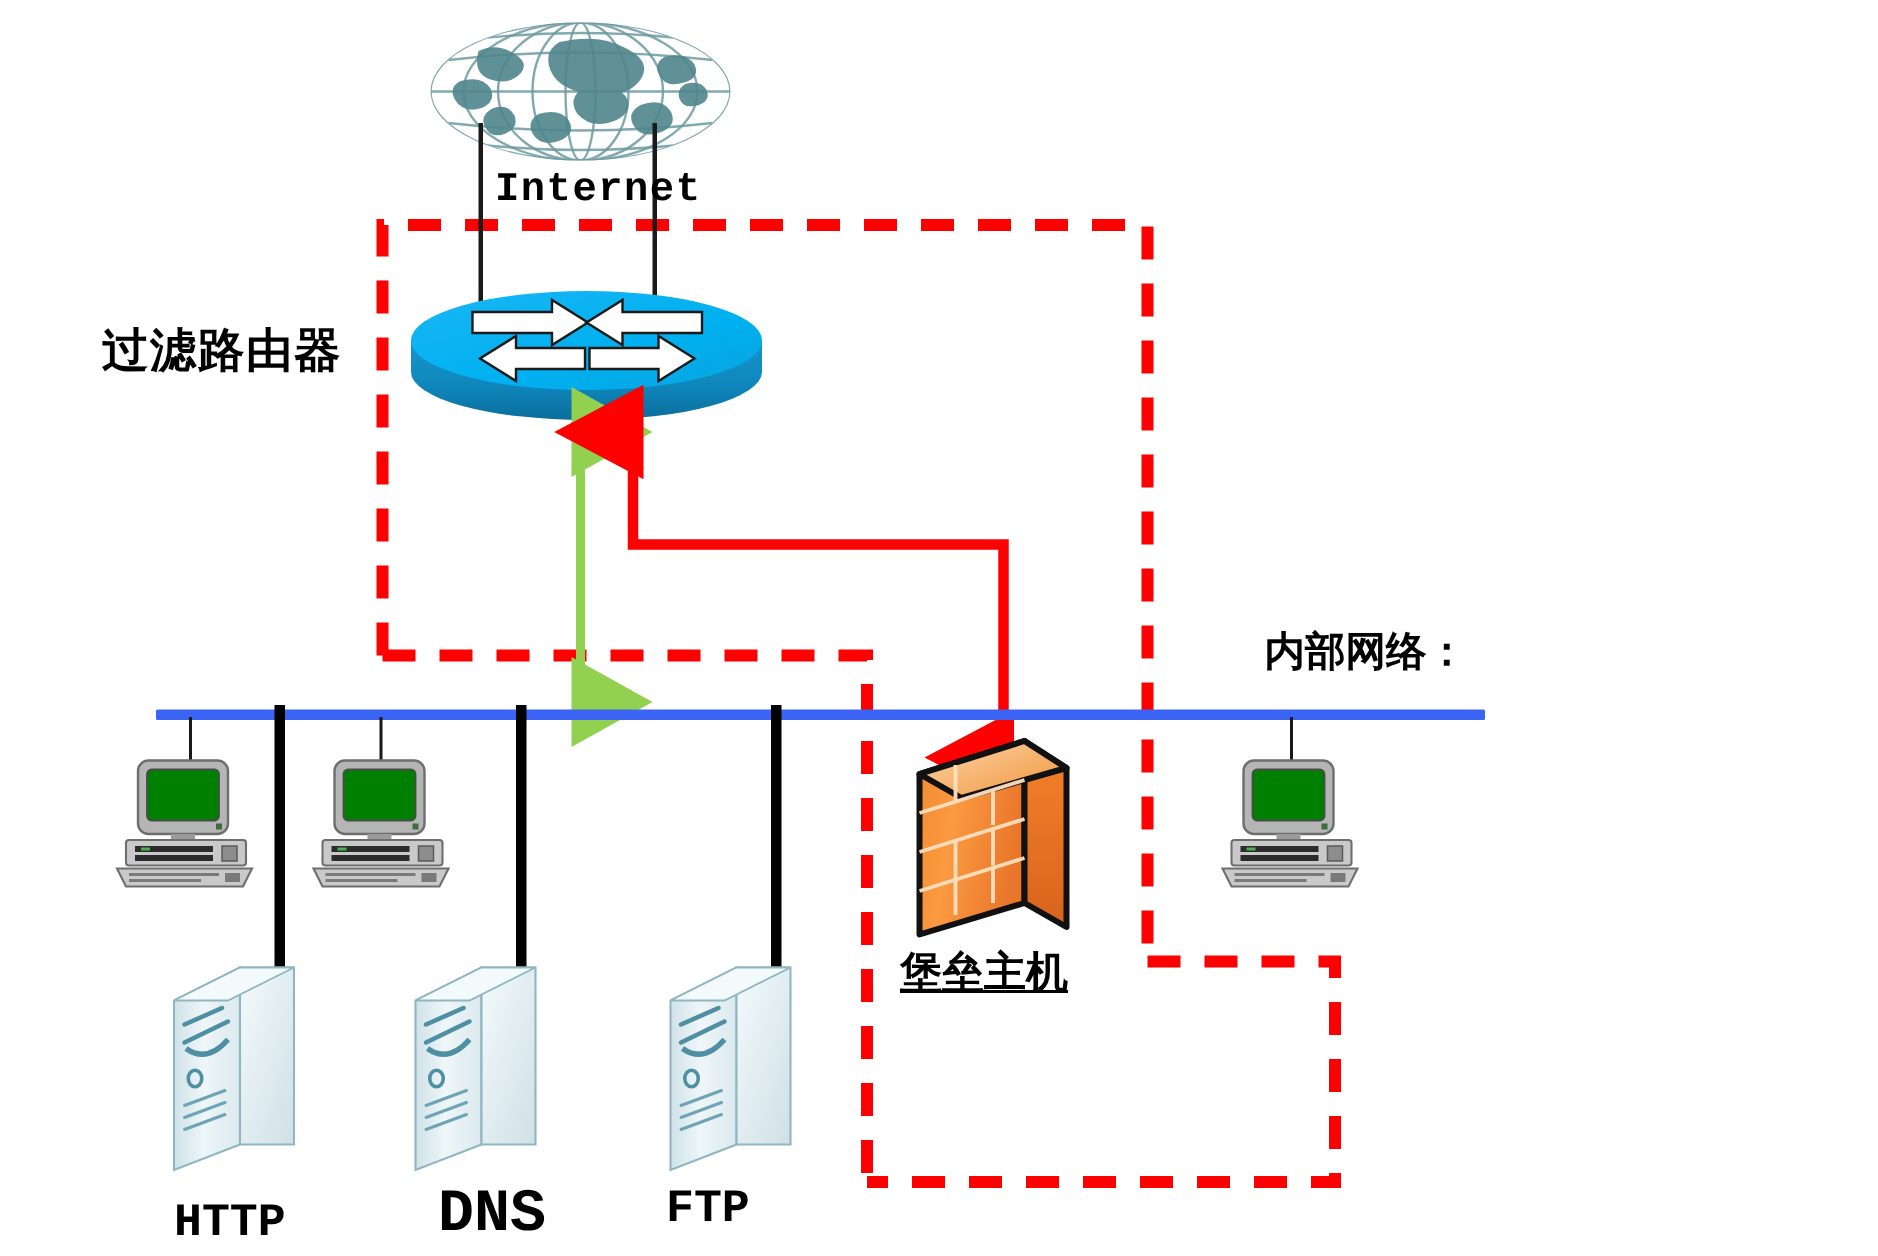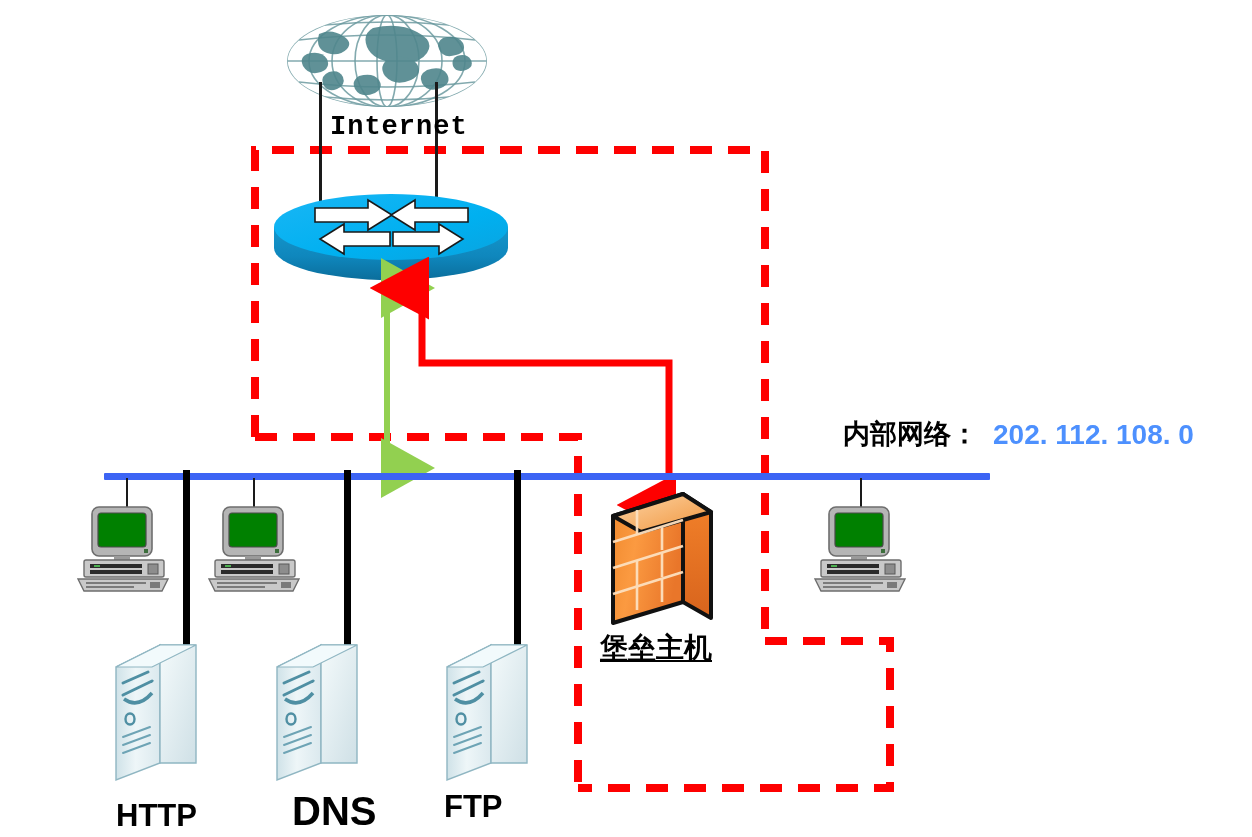--- a/index.html
+++ b/index.html
@@ -21,21 +21,21 @@
 
   
   .label-cn {
     font-family: "Liberation Sans", sans-serif;
     font-weight: bold;
     color: #000000;
     white-space: nowrap;
     line-height: 1;
   }
   .label-lat {
-    font-family: Liberation Sans, sans-serif;
+    font-family: Liberation Mono, monospace;
     font-weight: bold;
     color: #000000;
     white-space: nowrap;
     line-height: 1;
   }
   .label-ip {
     font-family: "Liberation Sans", sans-serif;
     font-weight: bold;
     color: #4d90fe;
     white-space: nowrap;
@@ -171,20 +171,21 @@
 
         <path d="M 196,26 L 143,26 L 143,18 L 119,33 L 143,48 L 143,40 L 196,40 Z"></path>
 
         <path d="M 118,50 L 72,50 L 72,42 L 48,57 L 72,72 L 72,64 L 118,64 Z"></path>
 
         <path d="M 121,50 L 167,50 L 167,42 L 191,57 L 167,72 L 167,64 L 121,64 Z"></path>
       </g>
     </svg>
   </div>
 
+  <span class="abs label-cn" id="lbl-router">过滤路由器</span>
 
 
   <svg class="abs" style="left:0;top:0;width:1252px;height:837px;pointer-events:none;">
     <defs>
       <marker id="grnUp" markerWidth="10" markerHeight="10" refX="5" refY="8" orient="auto" markerUnits="strokeWidth">
         <path d="M 5,0 L 10,9 L 0,9 Z" fill="#92d050"></path>
       </marker>
       <marker id="grnDown" markerWidth="10" markerHeight="10" refX="5" refY="8" orient="auto" markerUnits="strokeWidth">
         <path d="M 5,0 L 10,9 L 0,9 Z" fill="#92d050"></path>
       </marker>
@@ -194,21 +195,20 @@
     </defs>
 
     <line x1="387" y1="288" x2="387" y2="468" stroke="#92d050" stroke-width="6" marker-start="url(#grnUp)" marker-end="url(#grnDown)"></line>
 
     <path d="M 669,505 L 669,363 L 422,363 L 422,288" fill="none" stroke="#fe0000" stroke-width="7" stroke-linejoin="miter" stroke-linecap="butt" marker-start="url(#redArrow)" marker-end="url(#redArrow)"></path>
   </svg>
 
   <div class="abs" id="bus"></div>
 
   <span class="abs label-cn" id="lbl-intnet">内部网络：</span>
-  <span class="abs label-ip" id="lbl-intnet-ip">202. 112. 108. 0</span>
 
   <div class="abs pc-stub" style="left:126px;top:478px;height:38px;"></div>
   <div class="abs pc-stub" style="left:253px;top:478px;height:38px;"></div>
   <div class="abs pc-stub" style="left:860px;top:478px;height:38px;"></div>
 
   <div class="abs srv-stub" style="left:183px;top:470px;height:175px;"></div>
   <div class="abs srv-stub" style="left:344px;top:470px;height:175px;"></div>
   <div class="abs srv-stub" style="left:514px;top:470px;height:175px;"></div>
 
   <div class="abs pc-wrap" style="left:76px;top:505px;">

